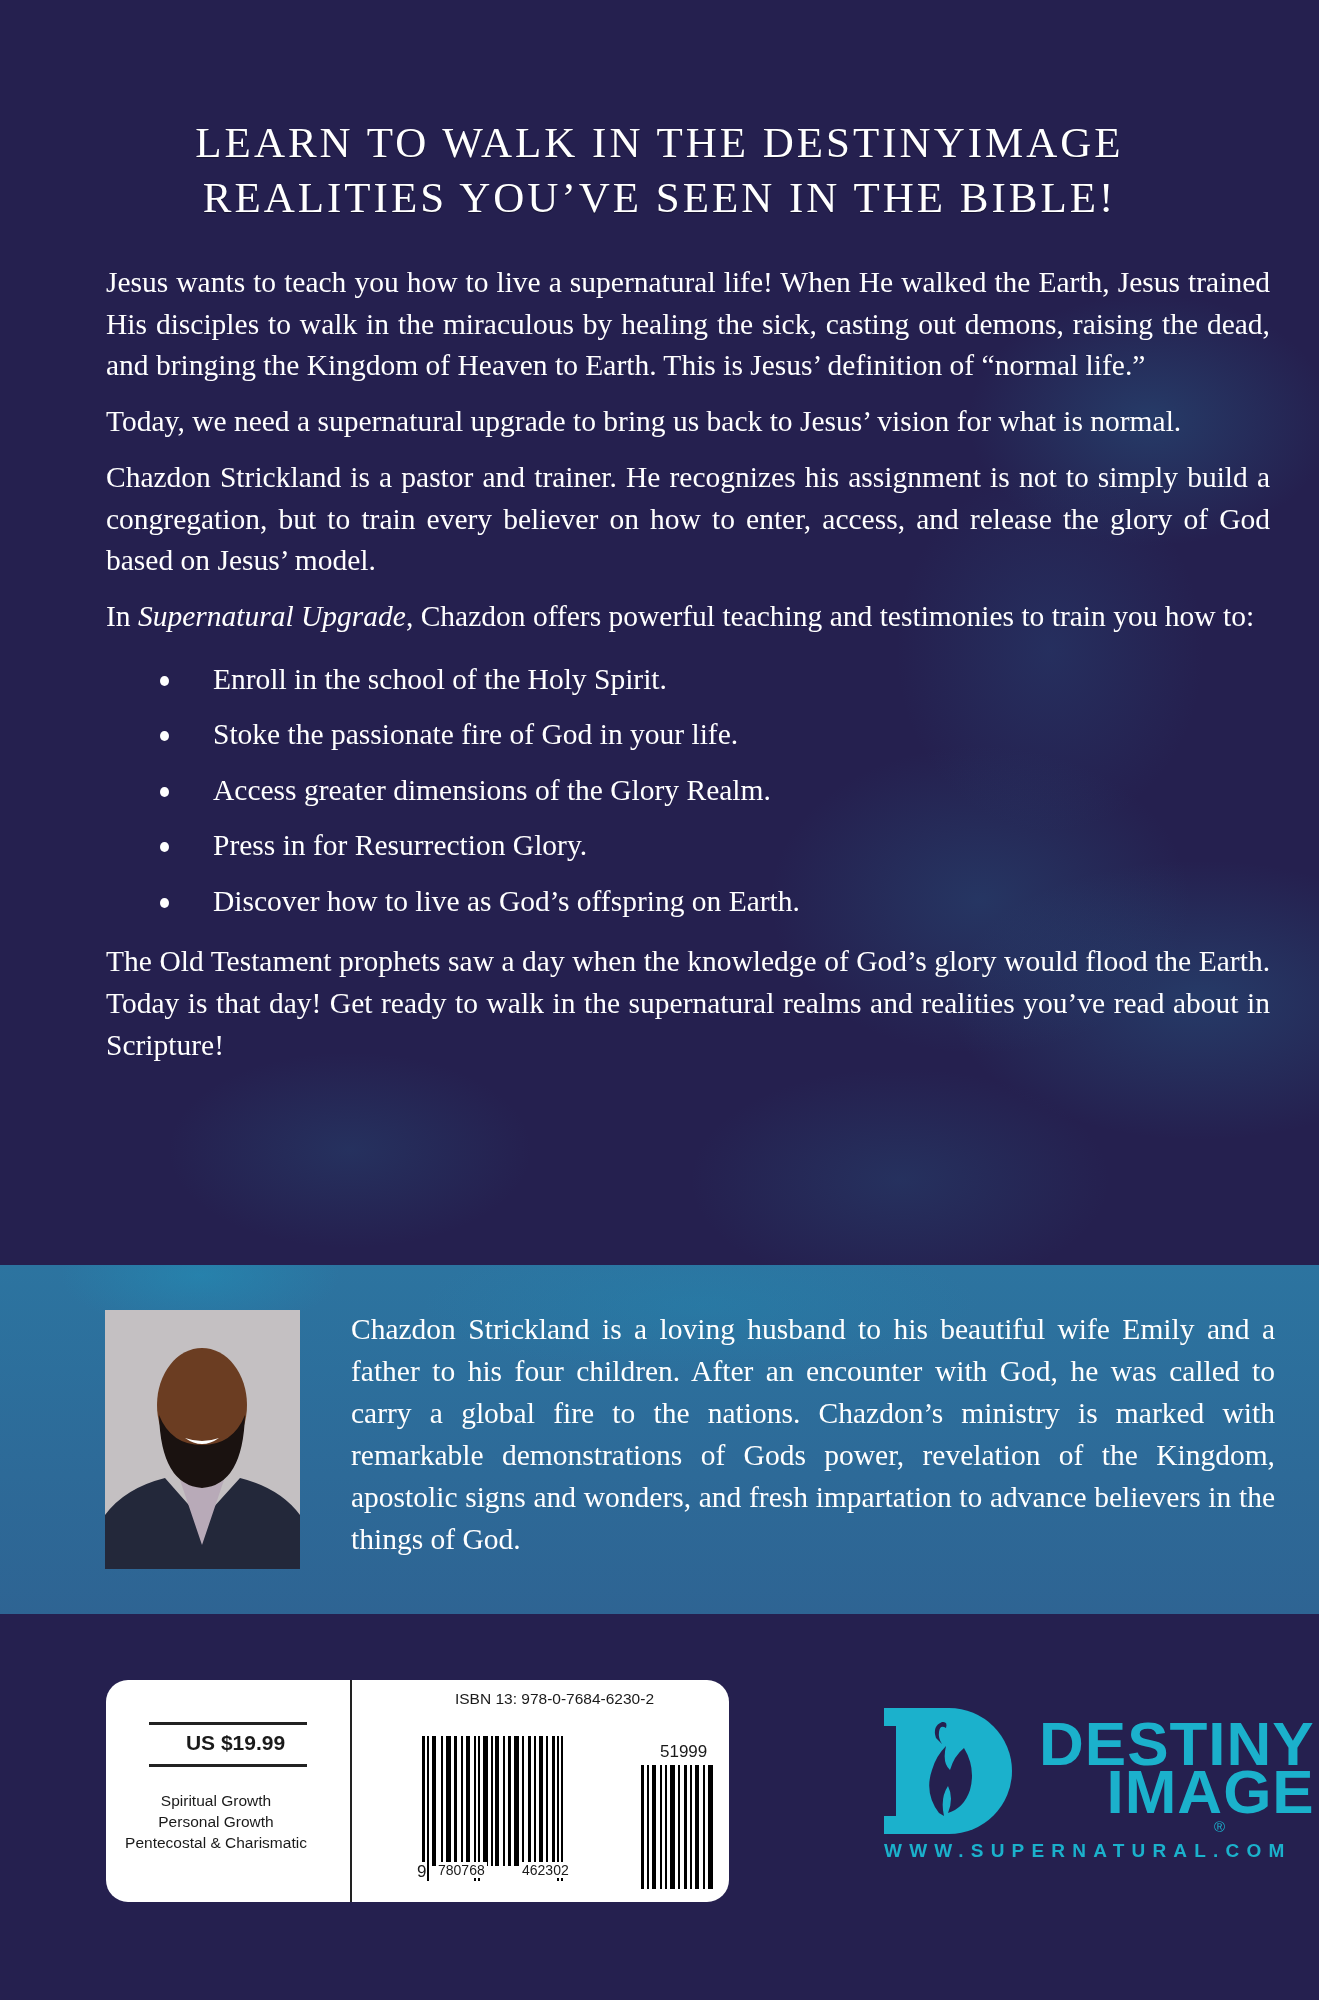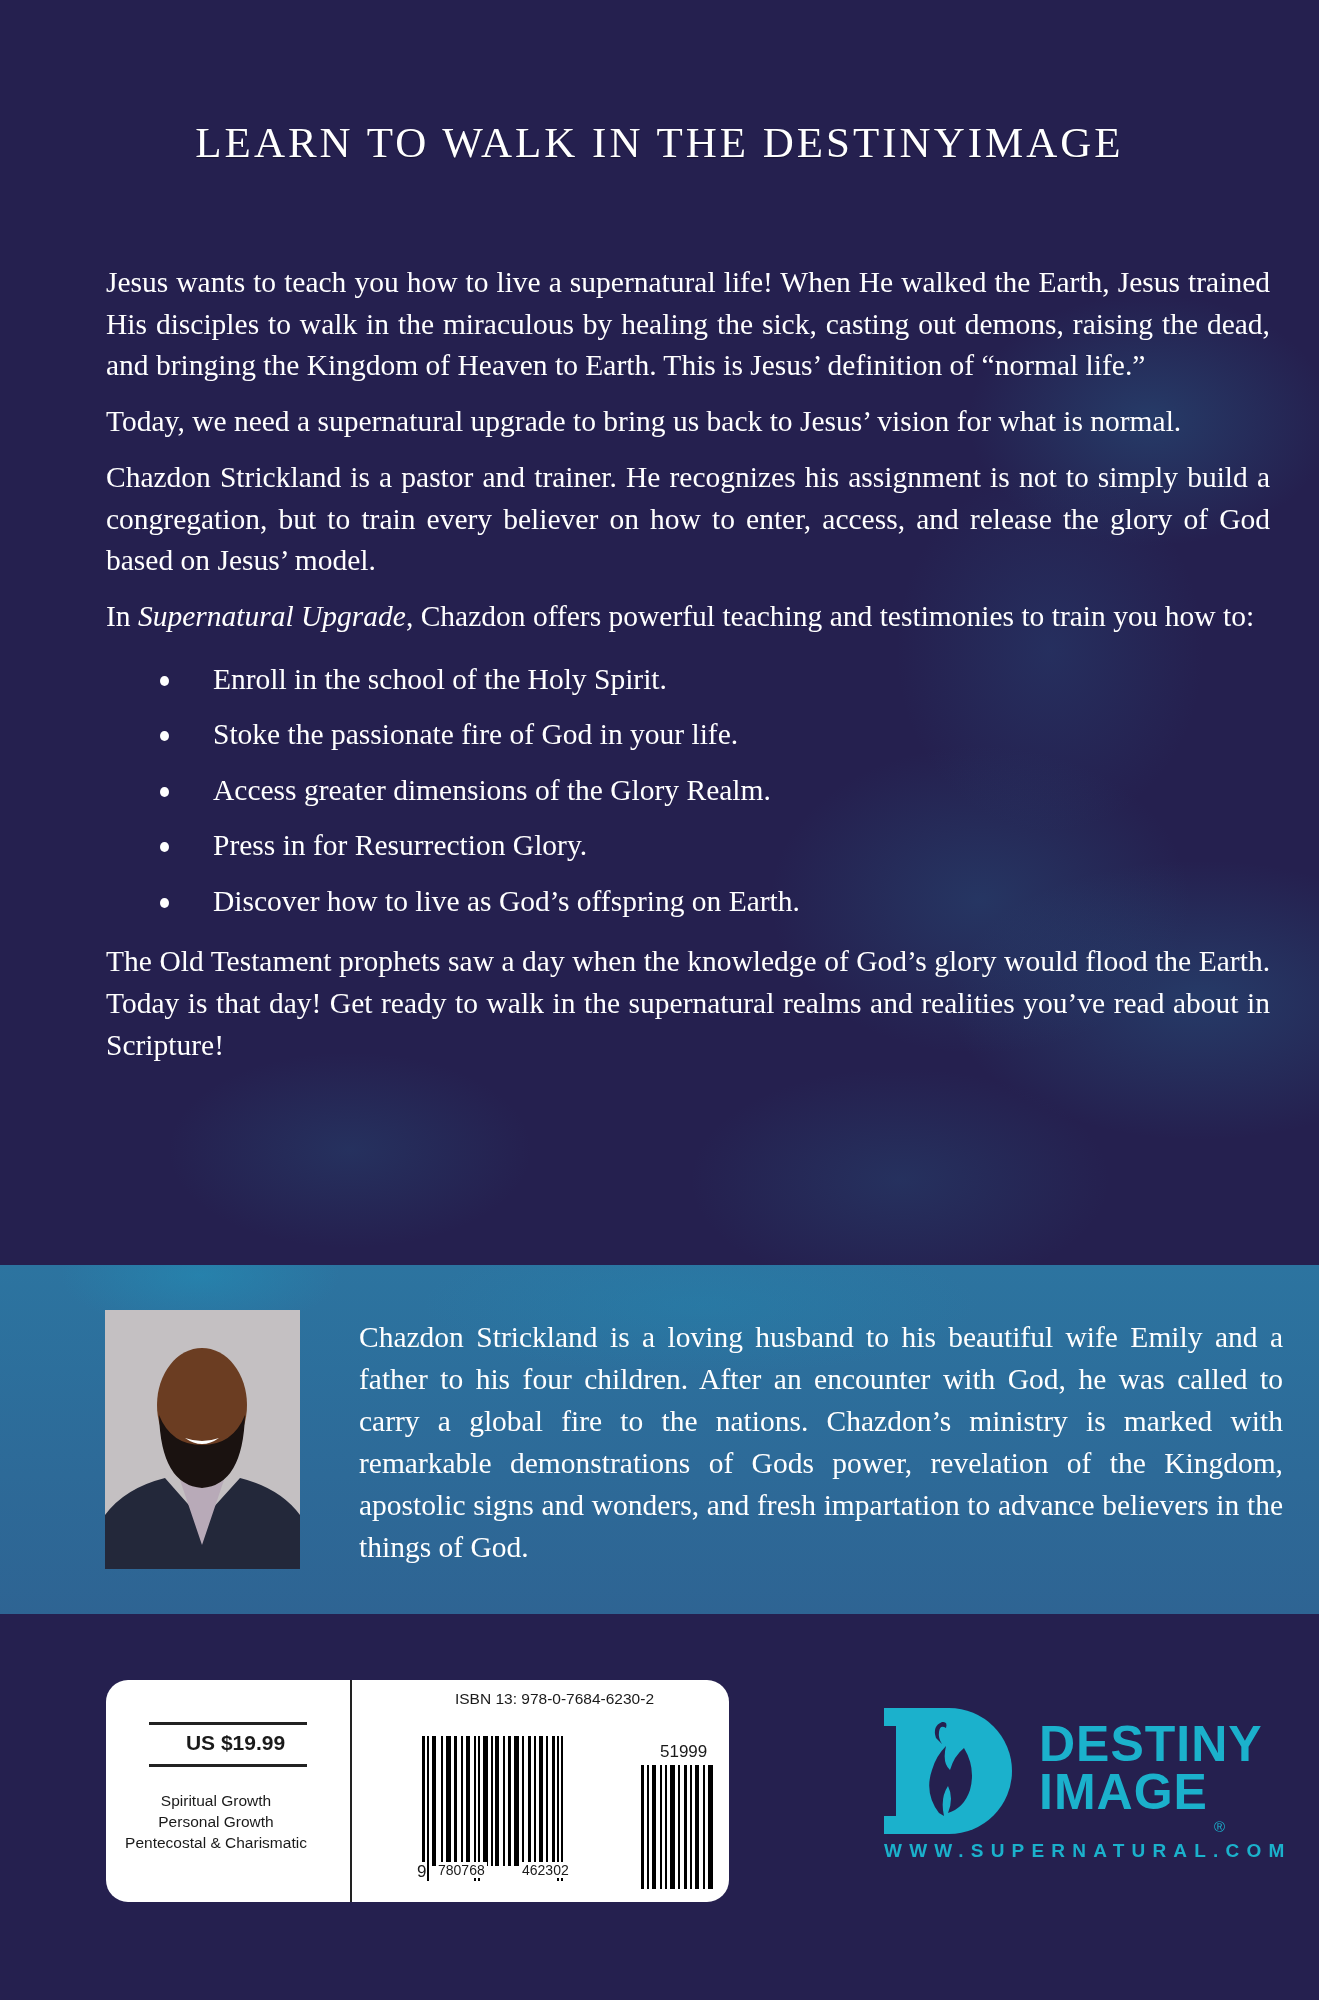--- a/index.html
+++ b/index.html
@@ -42,21 +42,21 @@
       radial-gradient(ellipse 200px 80px at 200px 10px, rgba(30,150,190,0.4), transparent 70%),
       radial-gradient(ellipse 400px 100px at 700px 40px, rgba(30,140,180,0.25), transparent 70%),
       linear-gradient(180deg, #2c74a0 0%, #2d6a98 60%, #2e6493 100%);
   }
   .bio-photo {
     position: absolute; left: 105px; top: 1310px; width: 195px; height: 259px; z-index: 2;
     background: linear-gradient(180deg, #c9c5c6 0%, #b9b5b7 100%); overflow: hidden;
   }
   .bio-text {
     position: absolute; left: 347px; top: 1305px; width: 924px; z-index: 2;
-    font-size: 29.5px; line-height: 41.9px; text-align: justify; text-align-last: left; margin: 12px;
+    font-size: 29.5px; line-height: 41.9px; text-align: justify; text-align-last: left; margin: 4px;
   }
   .label-box {
     position: absolute; left: 106px; top: 1680px; width: 623px; height: 222px; z-index: 2;
     background: #fff; border-radius: 22px; color: #1a1a1a;
     font-family: "Liberation Sans", "DejaVu Sans", sans-serif; overflow: hidden;
   }
   .label-divider { position: absolute; left: 244px; top: 0; width: 2px; height: 100%; background: #222; }
   .price-panel { position: absolute; left: 0; top: 0; width: 244px; height: 100%; text-align: center; }
   .price-rule { position: absolute; left: 43px; width: 158px; height: 3px; background: #222; }
   .price { position: absolute; left: 0; top: 51px; width: 259px; font-weight: bold; font-size: 21px; }
@@ -70,35 +70,36 @@
   .digit-first { position: absolute; left: 37px; top: 182px; font-size: 17px; background: #fff; }
   .digit-group { position: absolute; top: 182px; font-size: 14px; background: #fff; padding: 0 2px; }
   .logo { position: absolute; left: 884px; top: 1708px; width: 390px; height: 160px; z-index: 2; color: #1bb1cc; }
   .logo-d {
     position: absolute; left: 0; top: 0; width: 128px; height: 126px; background: #1bb1cc;
     border-radius: 0 64px 64px 0;
   }
   .logo-d .notch { position: absolute; left: 0; top: 18px; width: 12px; height: 90px; background: #25204f; }
   .logo-words {
     position: absolute; left: 155px; top: 12px; font-family: "Liberation Sans", "DejaVu Sans", sans-serif;
-    font-weight: bold; font-size: 50px; line-height: 48px; letter-spacing: 1px;
+    font-weight: bold; font-size: 62px; line-height: 48px; letter-spacing: 1px; text-align: right;
   }
   .logo-reg { position: absolute; left: 330px; top: 110px; font-family: "Liberation Sans", sans-serif; font-size: 15px; }
   .logo-url {
     position: absolute; left: 0; top: 132px; font-family: "Liberation Sans", "DejaVu Sans", sans-serif;
     font-weight: bold; font-size: 19px; letter-spacing: 7.2px;
   }
 </style>
 </head>
 <body>
 
 <div class="bg"></div>
 
 <h1 class="headline">
   <span>LEARN TO WALK IN THE DESTINYIMAGE</span><br>
+  <span>REALITIES YOU’VE SEEN IN THE BIBLE!</span>
 </h1>
 
 <div class="content body-text">
   <p>Jesus wants to teach you how to live a supernatural life! When He walked the Earth, Jesus trained His disciples to walk in the miraculous by healing the sick, casting out demons, raising the dead, and bringing the Kingdom of Heaven to Earth. This is Jesus’ definition of “normal life.”</p>
   <p class="last">Today, we need a supernatural upgrade to bring us back to Jesus’ vision for what is normal.</p>
   <p>Chazdon Strickland is a pastor and trainer. He recognizes his assignment is not to simply build a congregation, but to train every believer on how to enter, access, and release the glory of God based on Jesus’ model.</p>
   <p><span>In </span><em>Supernatural Upgrade</em><span>, Chazdon offers powerful teaching and testimonies to train you how to:</span></p>
   <ul class="bullets">
     <li><span class="dot"></span><span>Enroll in the school of the Holy Spirit.</span></li>
     <li><span class="dot"></span><span>Stoke the passionate fire of God in your life.</span></li>

